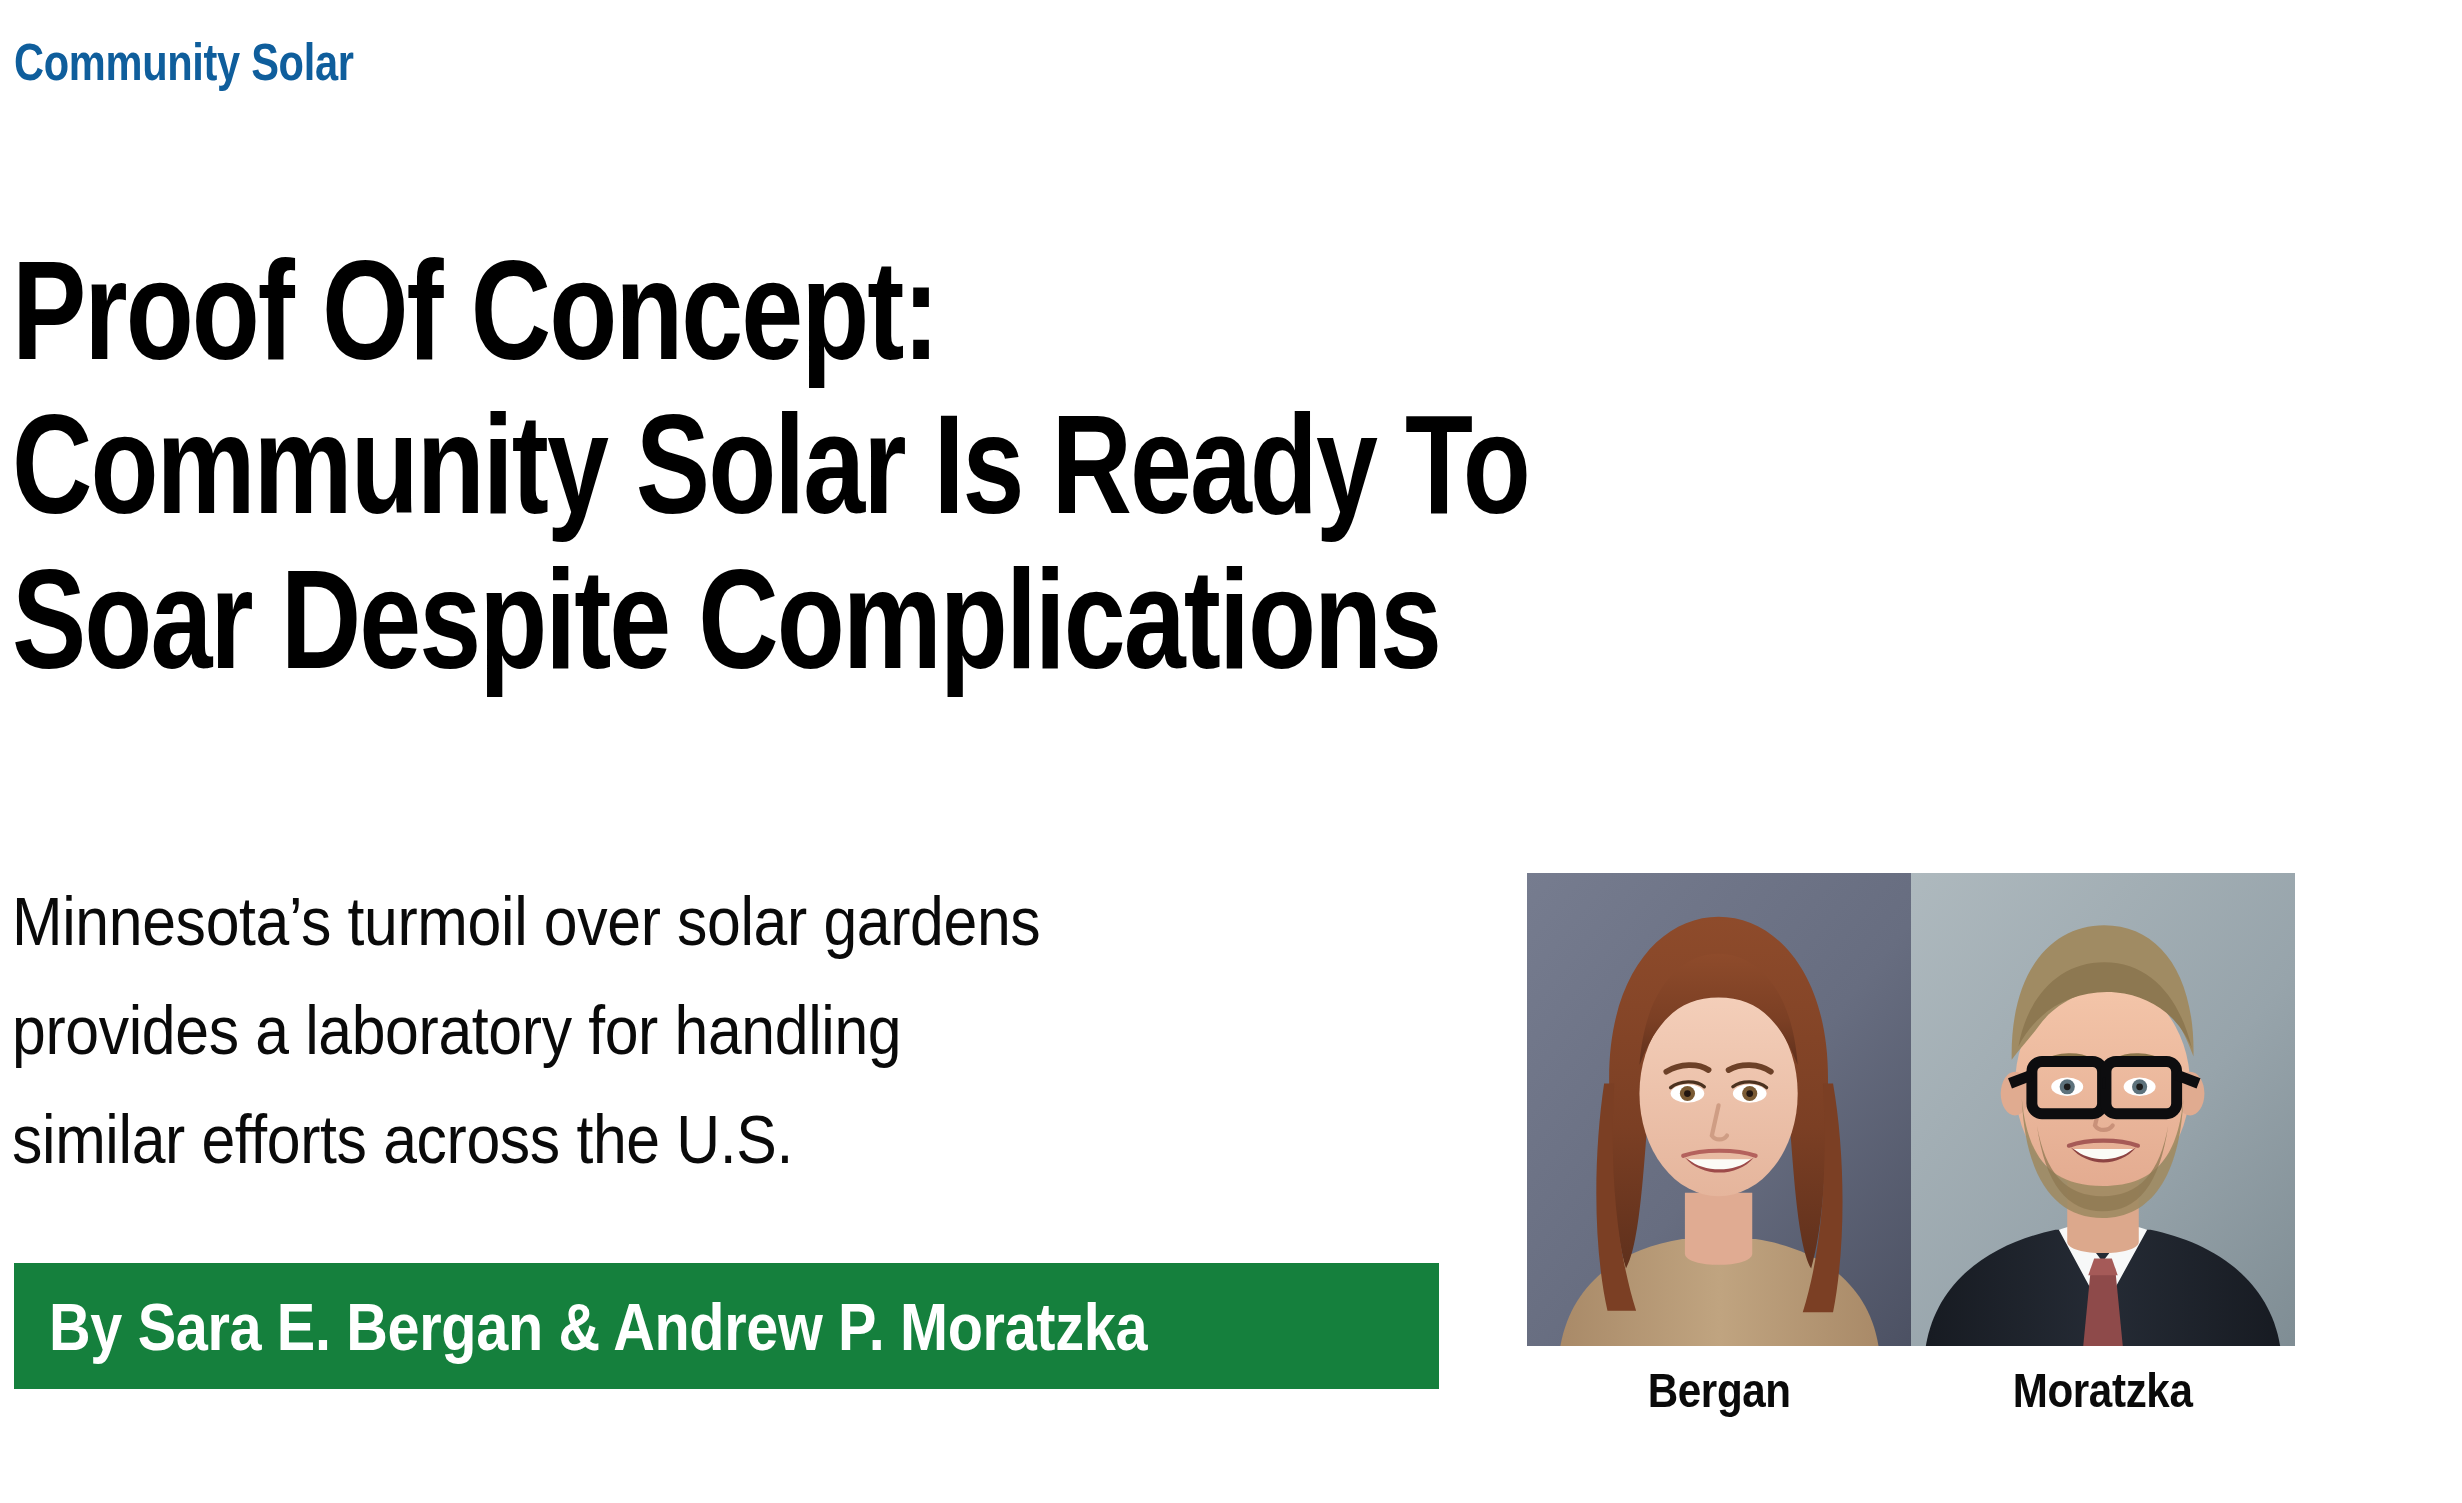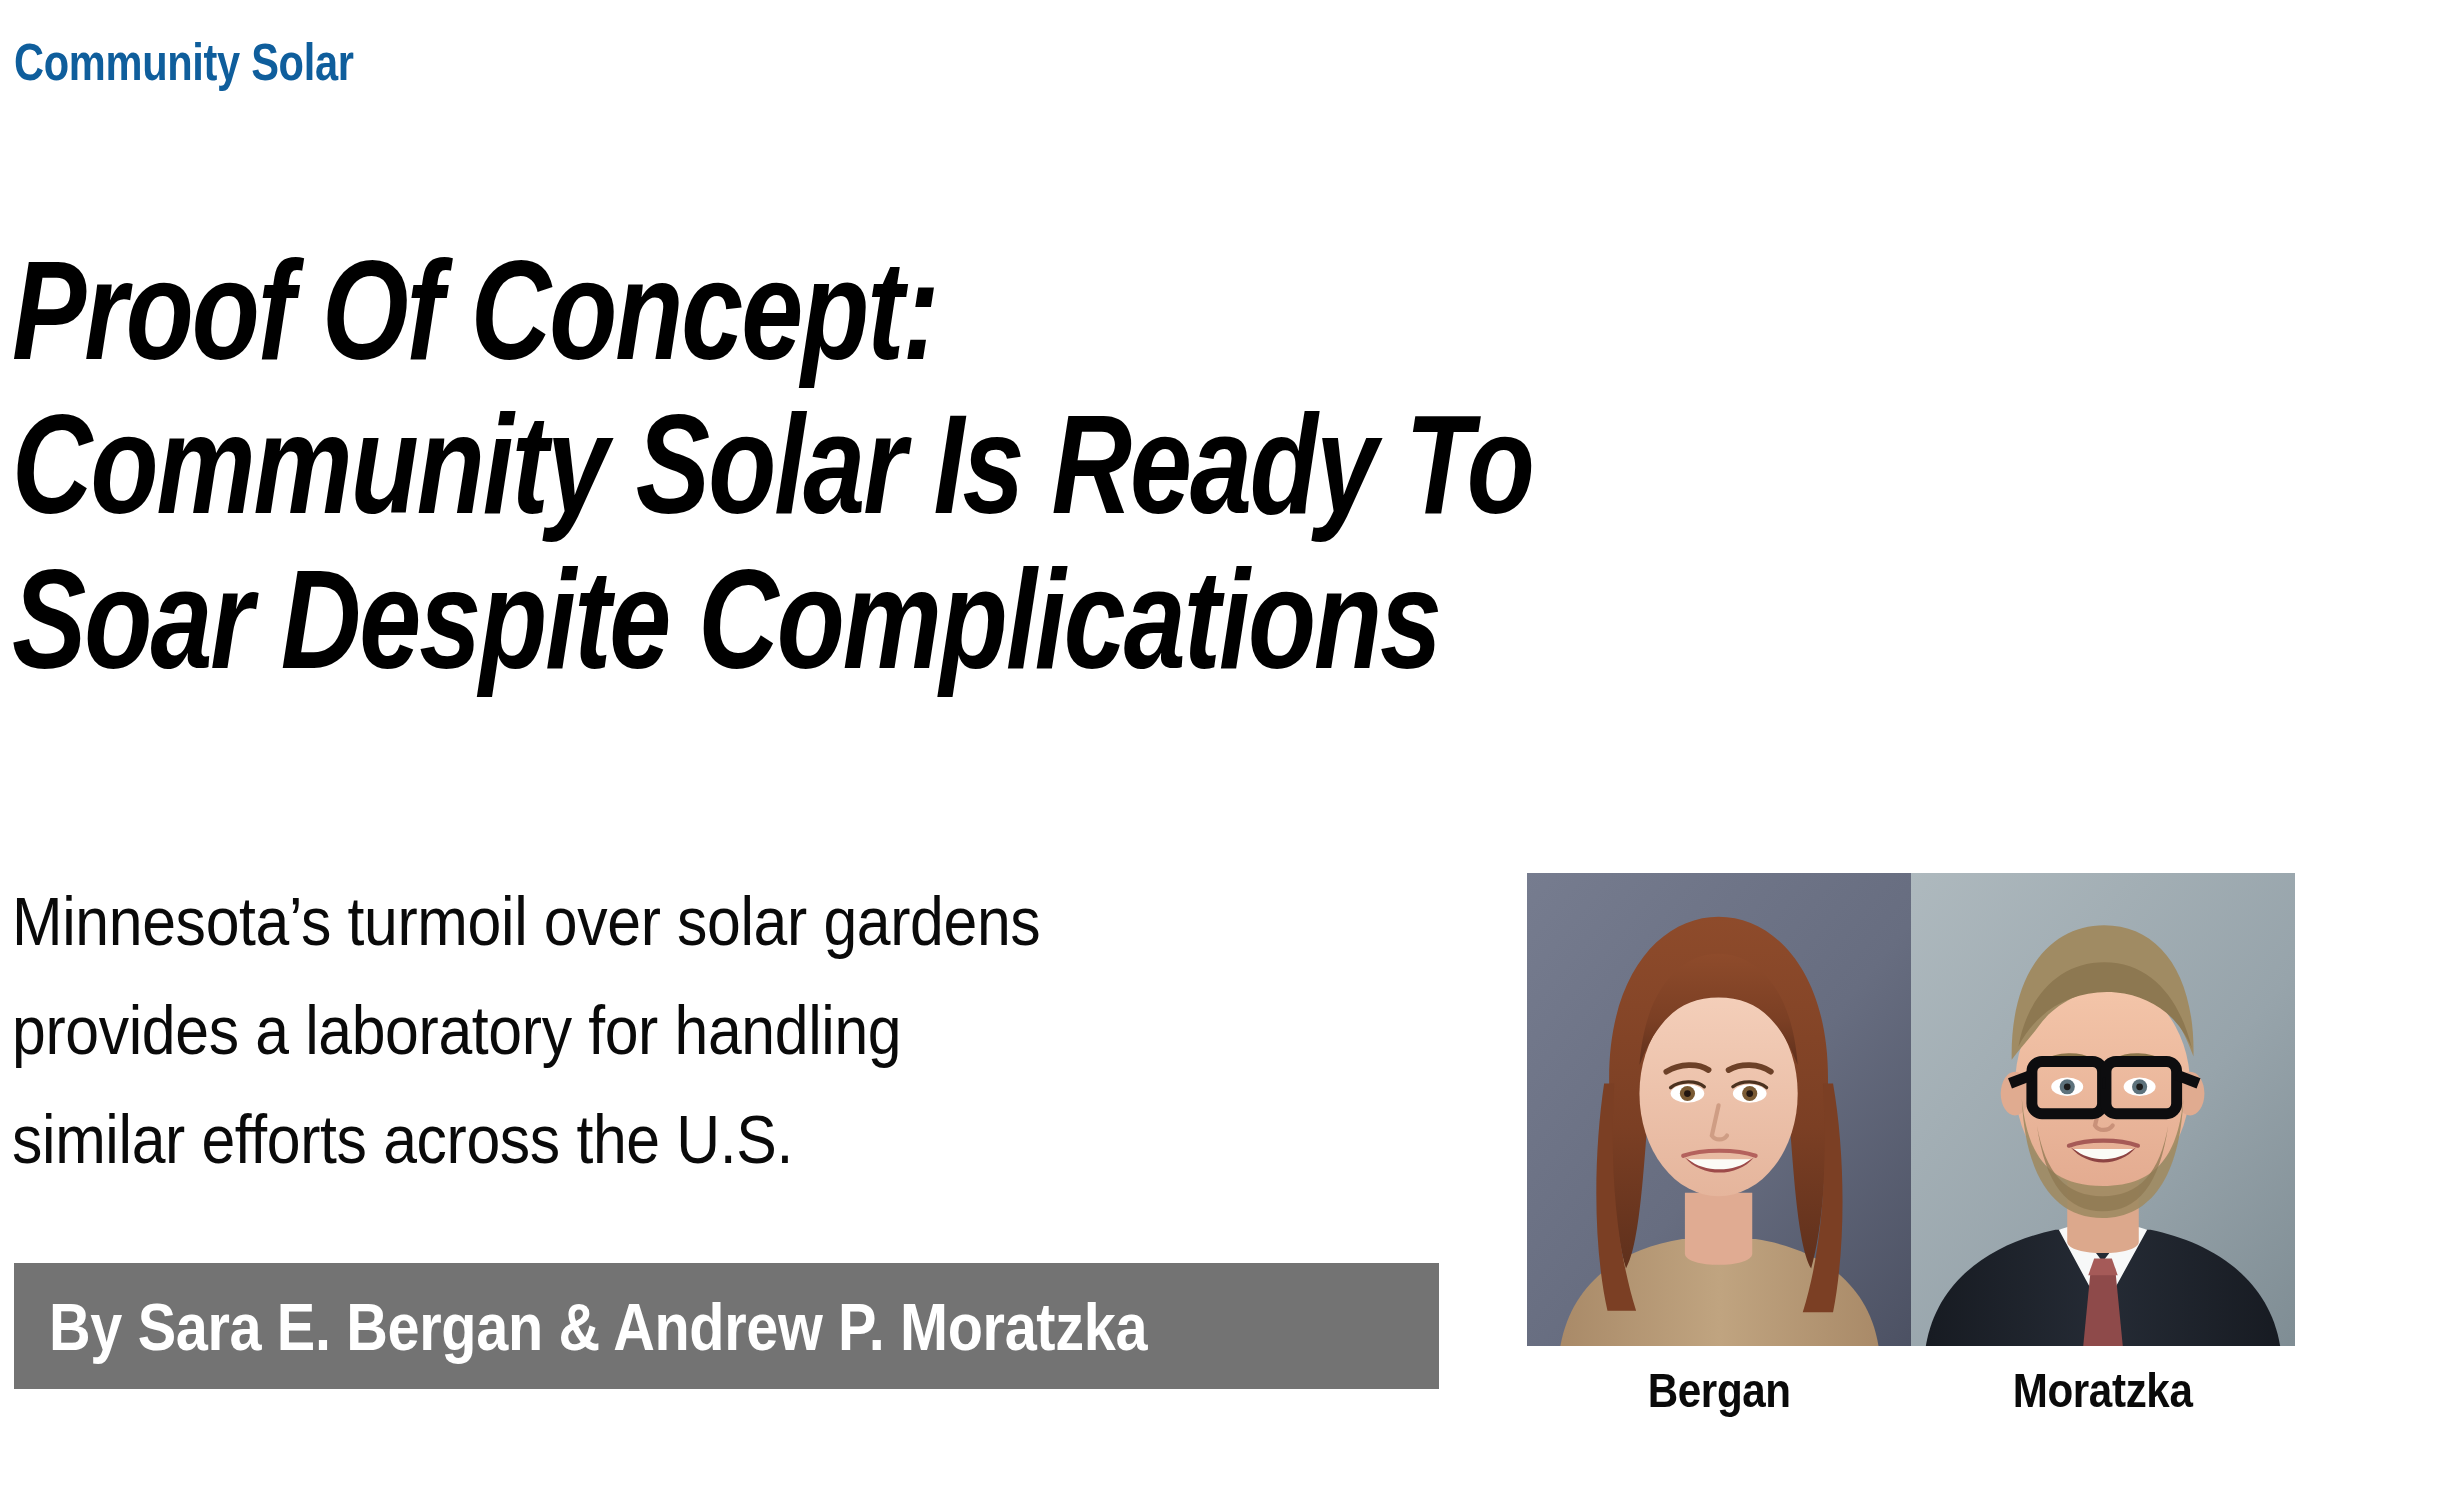--- a/index.html
+++ b/index.html
@@ -38,21 +38,20 @@
     transform: scaleX(0.80);
     transform-origin: left top;
     white-space: nowrap;
   }
 
   .headline {
     position: absolute;
     left: 11.8px;
     top: 236px;
     width: 1497px;
-    font-style: italic;
   }
   .headline .hl-line {
     font-family: "Liberation Sans", sans-serif;
     font-weight: bold;
     font-size: 141px;
     line-height: 125px;
     letter-spacing: -2.5px;
     color: #000000;
     white-space: nowrap;
     transform: scaleX(0.79);
@@ -80,21 +79,21 @@
     margin: 0 0 40px 0;
   }
   .deck .deck-line:last-child { margin-bottom: 0; }
 
   .byline-bar {
     position: absolute;
     left: 14.3px;
     top: 1251px;
     width: 1425px;
     height: 126px;
-    background: #737373;
+    background: #15803d;
     display: flex;
     align-items: center;
   }
   .byline-text {
     font-family: "Liberation Sans", sans-serif;
     font-weight: bold;
     font-size: 67px;
     line-height: 67px;
     letter-spacing: -0.4px;
     color: #ffffff;

